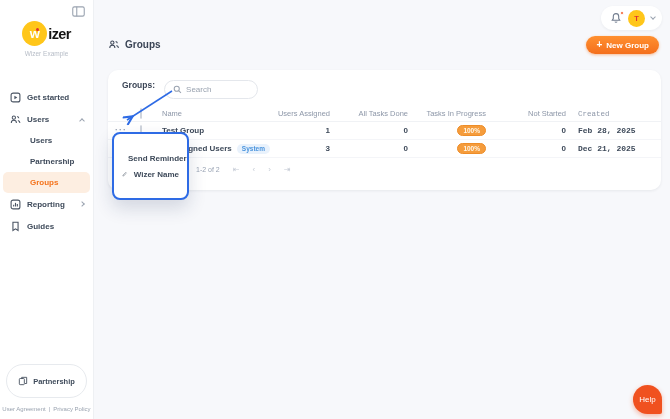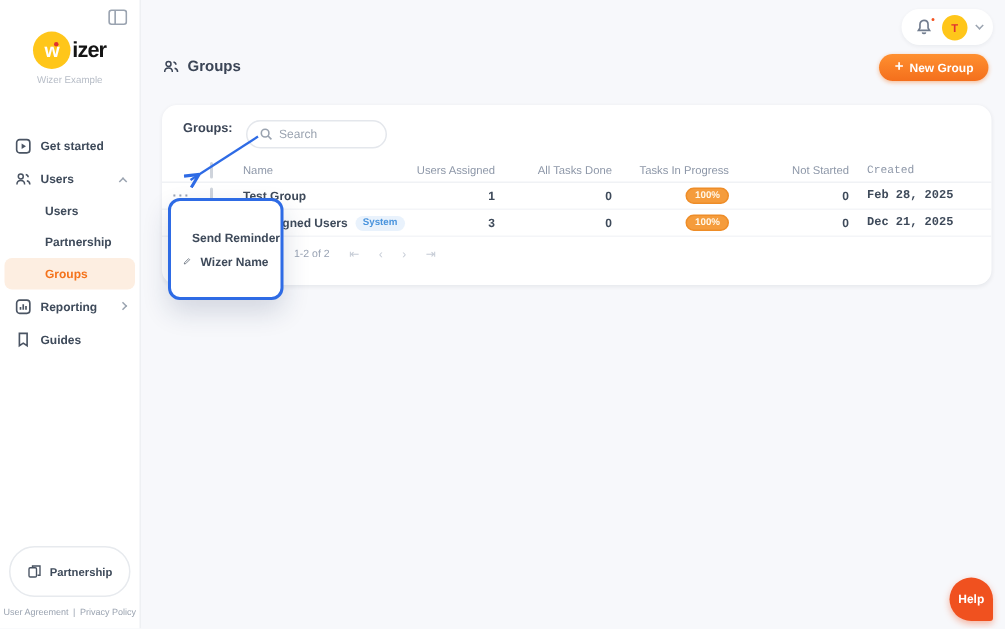--- a/index.html
+++ b/index.html
@@ -88,21 +88,21 @@
   .pg-arrows span { cursor:pointer; }
   
   .context-menu { position:absolute; left:18px; top:132px; width:77px; background:#fff;
     border:2.5px solid #2e6be5; border-radius:8px; padding:16px 0;
     box-shadow:0 8px 18px rgba(25,45,90,.16); z-index:5; }
   .menu-item { display:flex; align-items:center; gap:6px; padding:3px 8px; font-size:8px;
     font-weight:bold; color:#3e4a5a; cursor:pointer; white-space:nowrap; }
   .annotation-arrow { position:absolute; left:26px; top:88px; width:58px; height:38px; z-index:6; pointer-events:none; }
   
   .help-btn { position:absolute; right:8px; bottom:5px; width:29px; height:29px; background:#f0511f;
-    border-radius:50% 50% 2px 50%; color:#fff; font-size:8px; font-weight:bold;
+    border-radius:50% 50% 2px 50%; color:#fff; font-size:8px; font-weight:normal;
     display:flex; align-items:center; justify-content:center; cursor:pointer;
     box-shadow:0 2px 5px rgba(240,81,31,.4); z-index:7;text-align:center; }
   svg.ic { display:block; }
 </style>
 </head>
 <body>
 
 <div class="sidebar">
   <div class="collapse-btn">
     <svg class="ic" width="13" height="11" viewBox="0 0 12 10" fill="none" stroke="#9aa3b0" stroke-width="1">

